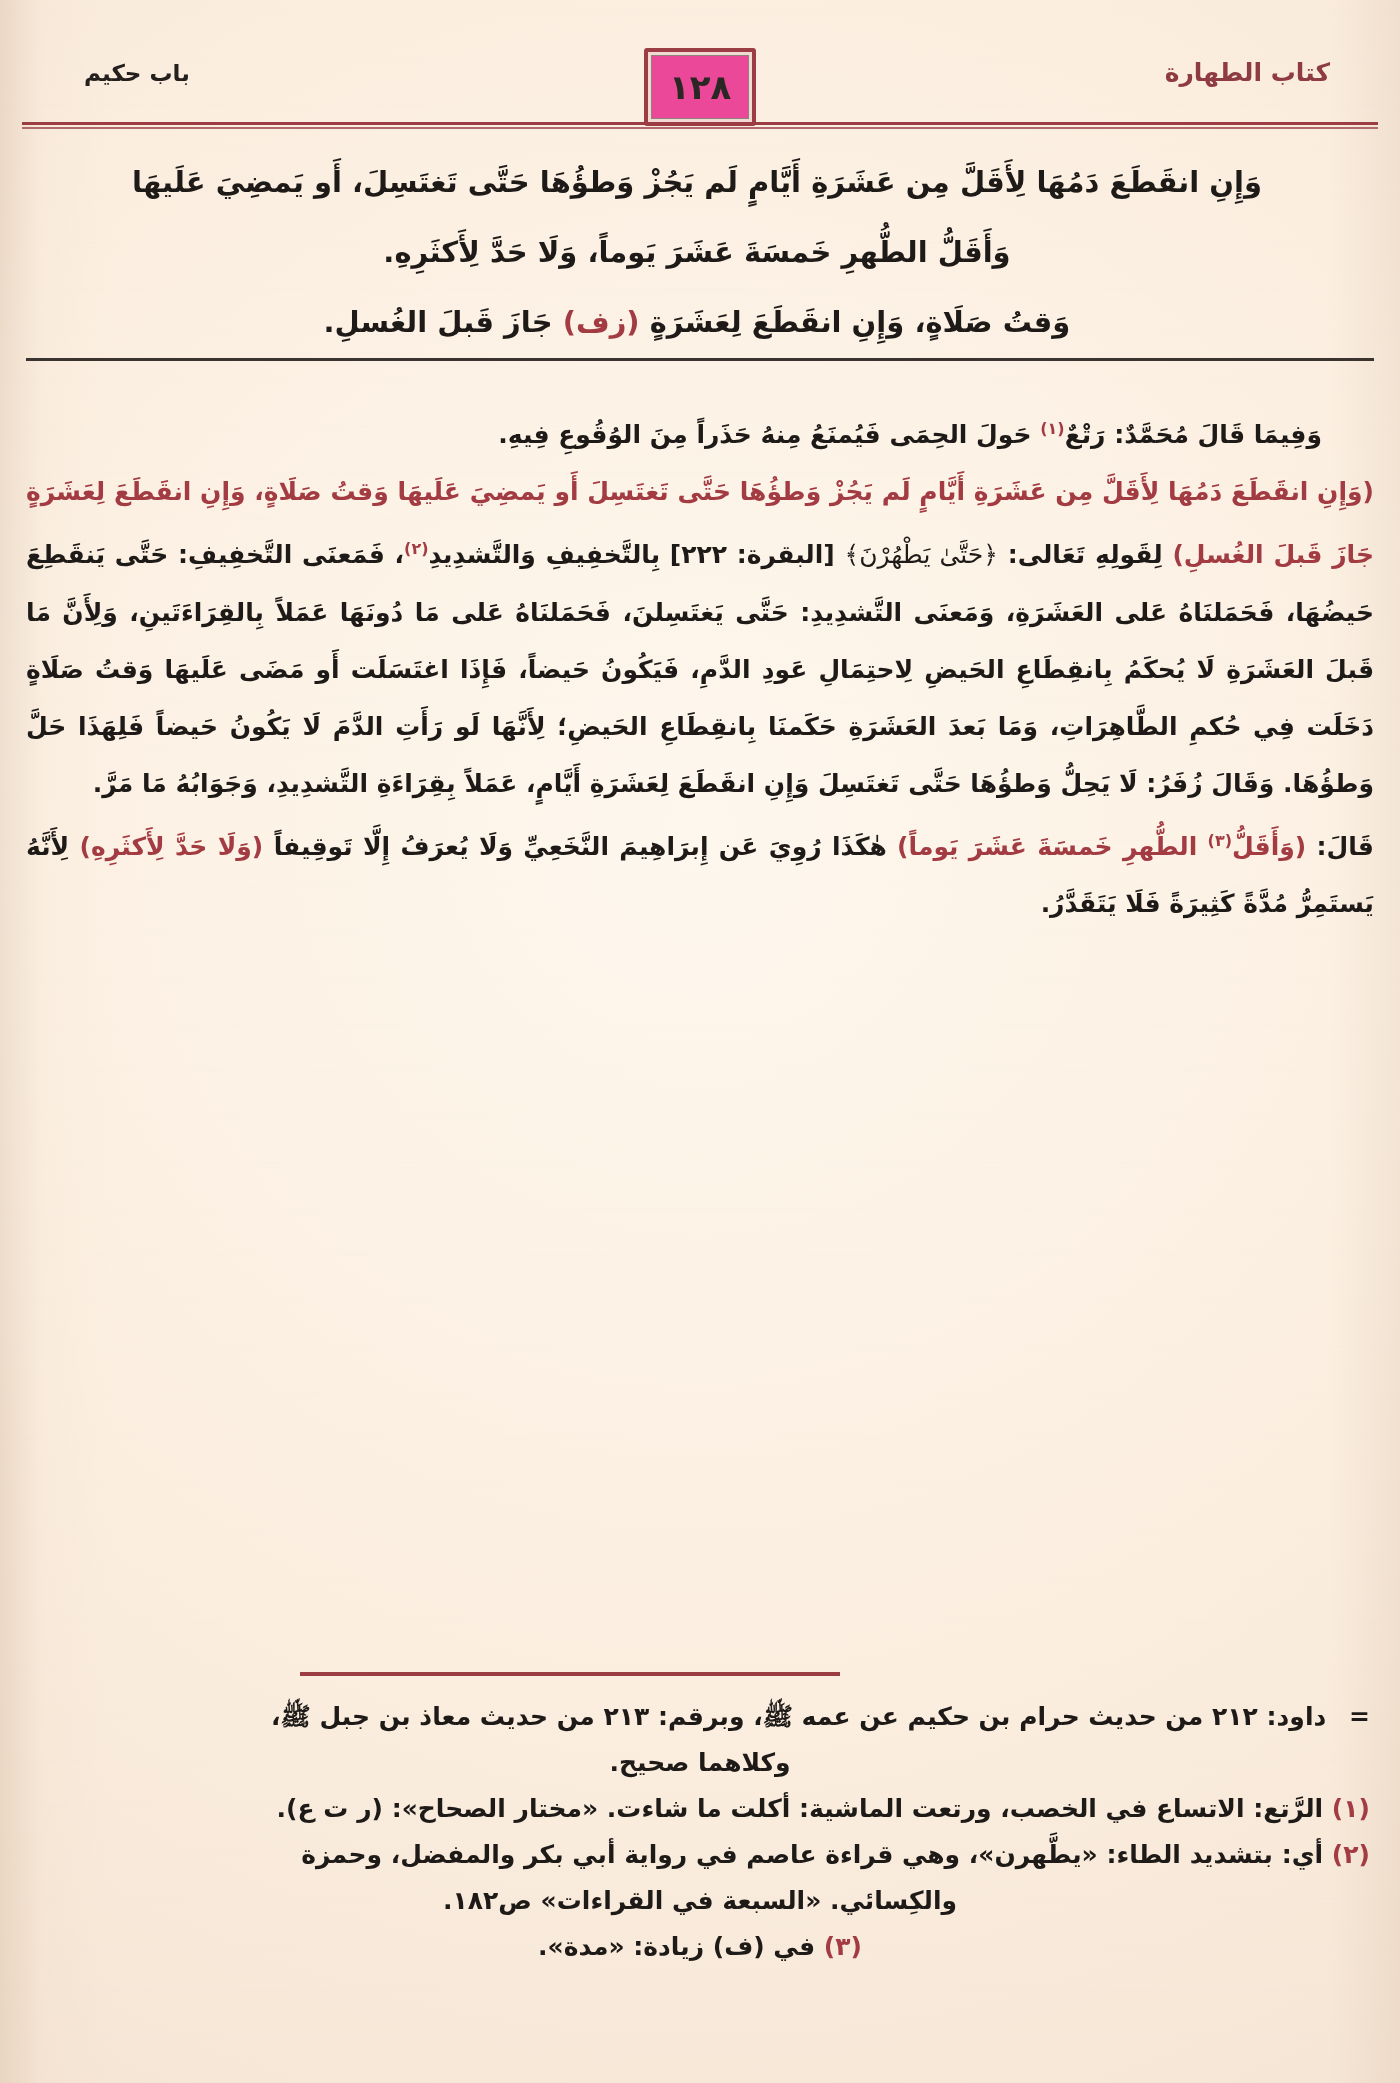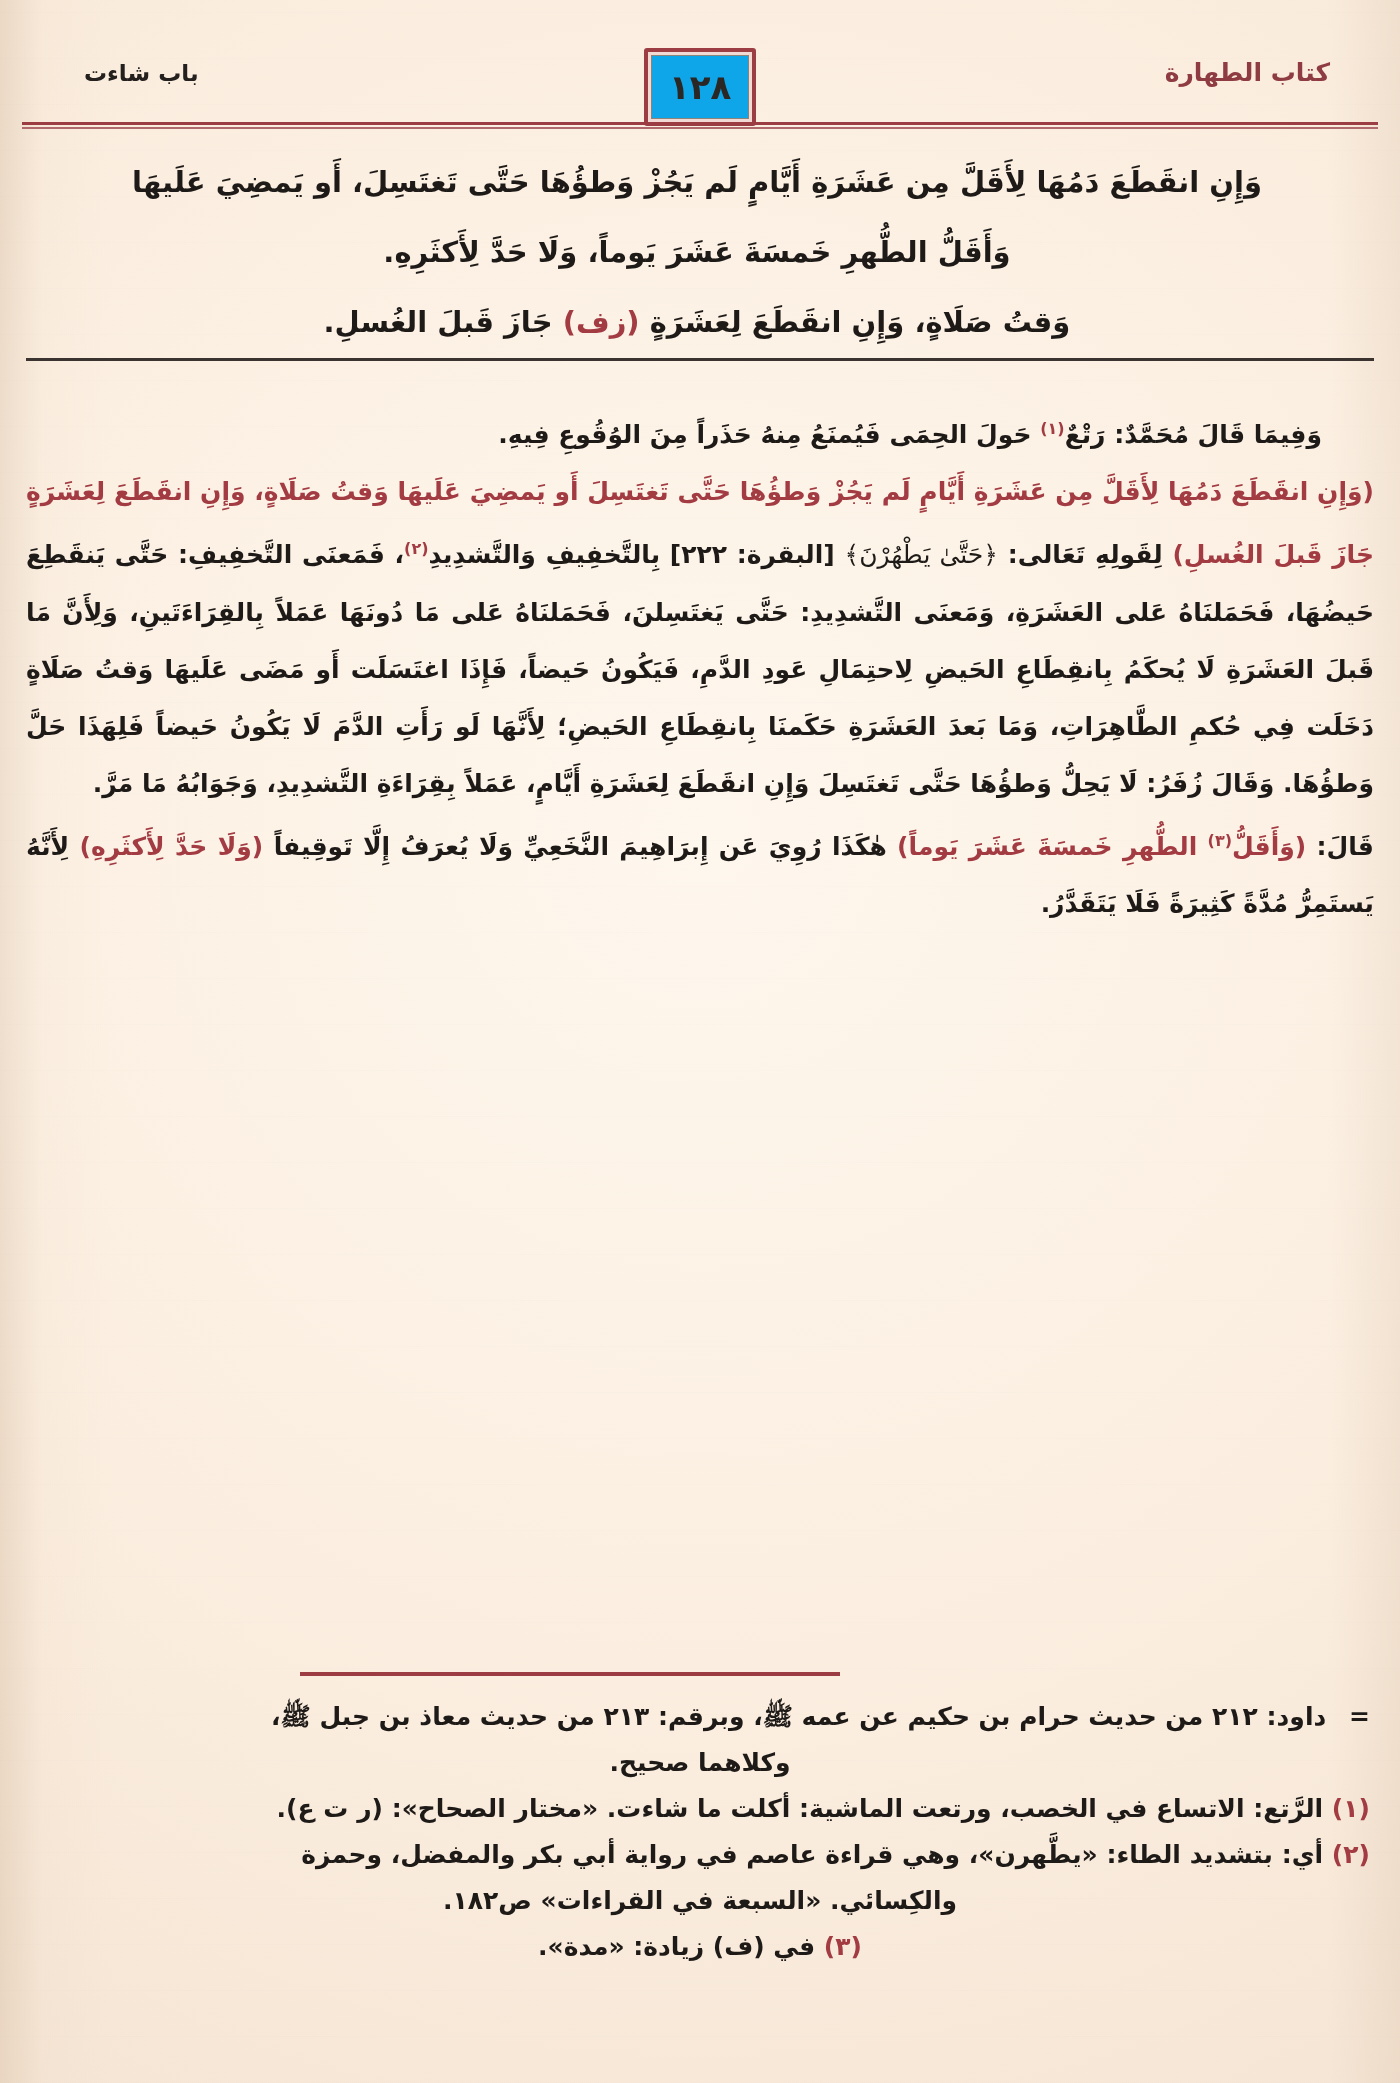--- a/index.html
+++ b/index.html
@@ -39,21 +39,21 @@
   }
   .hdr-left{
     position:absolute;left:24px;top:8px;
     font-size:23px;color:#23201e;font-weight:700;
     font-family:"DejaVu Sans",sans-serif;
   }
   .pagenum-box{
     position:absolute;left:50%;transform:translateX(-50%);top:-4px;
     width:104px;height:70px;
     border:4px solid #9c3d44;
-    background:#0ea5e9;
+    background:#ec4899;
     box-shadow:inset 0 0 0 3px #f2d9d4, inset 0 0 0 4px #8e8379;
     display:flex;align-items:center;justify-content:center;
     border-radius:3px;
   }
   .pagenum{
     font-size:34px;color:#2b2724;font-weight:700;
     font-family:"DejaVu Sans",sans-serif;letter-spacing:2px;
   }
   .rule-double{
     position:absolute;top:122px;left:22px;right:22px;height:8px;
@@ -115,21 +115,21 @@
 
 <div class="page">
   <div class="paper-grain"></div>
   <div class="bleed"></div>
 
   <div class="header">
     <div class="hdr-right">كتاب الطهارة</div>
     <div class="pagenum-box">
       <span class="pagenum">١٢٨</span>
     </div>
-    <div class="hdr-left">باب شاءت</div>
+    <div class="hdr-left">باب حكيم</div>
   </div>
 
   <div class="rule-double">
     <div class="r1"></div>
     <div class="r2"></div>
   </div>
 
   <div class="matn">
     <div><span>وَإِنِ انقَطَعَ دَمُهَا لِأَقَلَّ مِن عَشَرَةِ أَيَّامٍ لَم يَجُزْ وَطؤُهَا حَتَّى تَغتَسِلَ، أَو يَمضِيَ عَلَيهَا</span></div>
     <div class="p2"><span>وَأَقَلُّ الطُّهرِ خَمسَةَ عَشَرَ يَوماً، وَلَا حَدَّ لِأَكثَرِهِ.</span></div>

